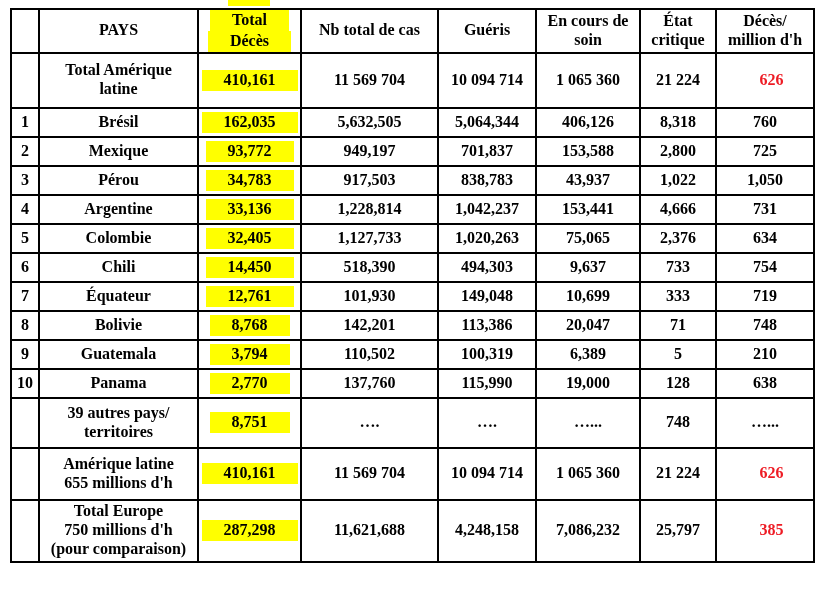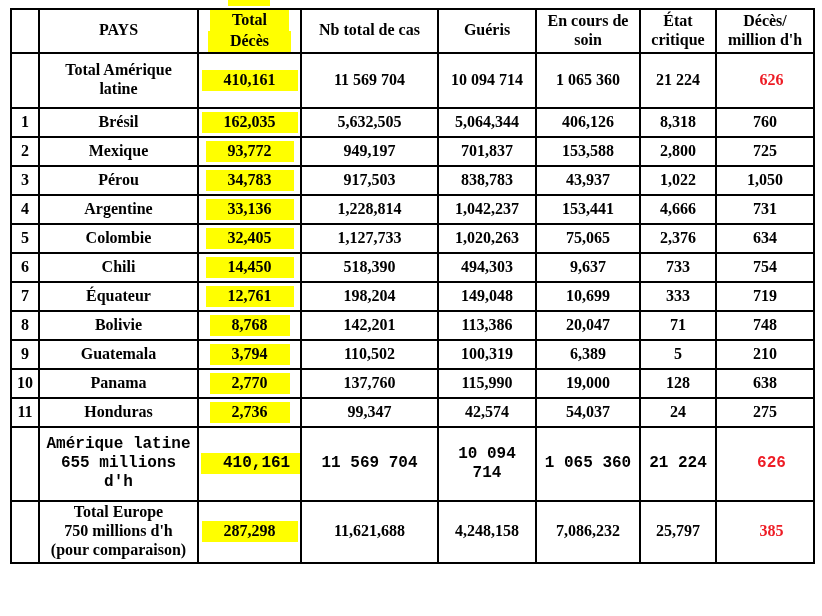--- a/index.html
+++ b/index.html
@@ -53,21 +53,21 @@
   col.c-cas    { width: 137px; }
   col.c-gueris { width: 98px; }
   col.c-soin   { width: 104px; }
   col.c-crit   { width: 76px; }
   col.c-pm     { width: 98px; }
 
   tr.rh-header  { height: 40px; }
   tr.rh-total   { height: 55px; margin-top: 11px; }
   tr.rh-country { height: 29px; }
   tr.rh-others  { height: 50px; }
-  tr.rh-mid     { height: 74px; font-family: Liberation Mono, monospace; }
+  tr.rh-mid     { height: 52px; }
   tr.rh-europe  { height: 62px; }
 
   .hl {
     background: var(--highlight, #ffff00);
     padding: 1px 22px;
     display: inline-block;
   }
   .red { color: var(--red, #ee1c25); padding-left: 15px; }
   .note { }
   .hline { display: block; }
@@ -205,21 +205,21 @@
           <td>9,637</td>
           <td>733</td>
           <td>754</td>
         </tr>
         <tr class="rh-country">
           <td>7</td>
           <td>
             <span class="hline">Équateur</span>
           </td>
           <td><span class="hl">12,761</span></td>
-          <td>198,204</td>
+          <td>101,930</td>
           <td>149,048</td>
           <td>10,699</td>
           <td>333</td>
           <td>719</td>
         </tr>
         <tr class="rh-country">
           <td>8</td>
           <td>
             <span class="hline">Bolivie</span>
           </td>
@@ -247,31 +247,32 @@
           <td>
             <span class="hline">Panama</span>
           </td>
           <td><span class="hl">2,770</span></td>
           <td>137,760</td>
           <td>115,990</td>
           <td>19,000</td>
           <td>128</td>
           <td>638</td>
         </tr>
-        <tr class="rh-country">
-          <td>11</td>
-          <td>
-            <span class="hline">Honduras</span>
-          </td>
-          <td><span class="hl">2,736</span></td>
-          <td>99,347</td>
-          <td>42,574</td>
-          <td>54,037</td>
-          <td>24</td>
-          <td>275</td>
+        <tr class="rh-others">
+          <td></td>
+          <td>
+            <span class="hline">39 autres pays/</span>
+            <span class="hline">territoires</span>
+          </td>
+          <td><span class="hl">8,751</span></td>
+          <td>….</td>
+          <td>….</td>
+          <td>…...</td>
+          <td>748</td>
+          <td>…...</td>
         </tr>
         <tr class="rh-mid">
           <td></td>
           <td>
             <span class="hline">Amérique latine</span>
             <span class="hline">655 millions d'h</span>
           </td>
           <td><span class="hl">410,161</span></td>
           <td>11 569 704</td>
           <td>10 094 714</td>

